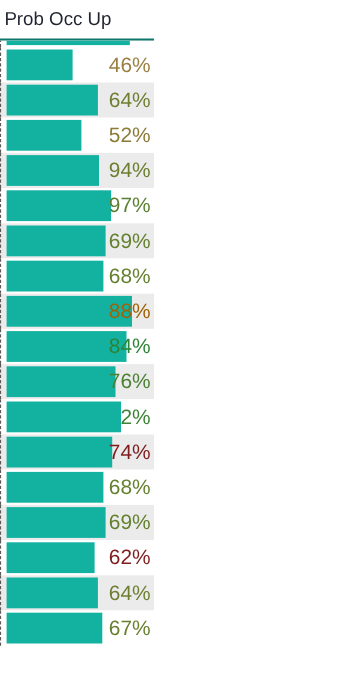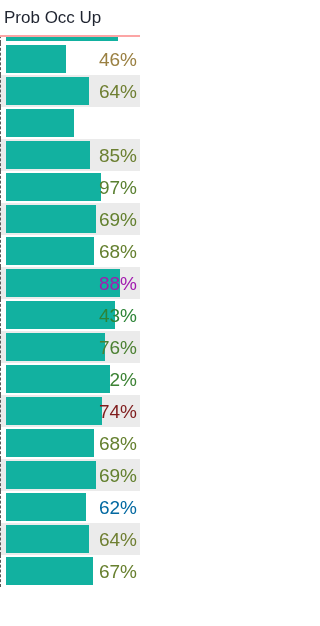--- a/index.html
+++ b/index.html
@@ -31,21 +31,21 @@
     left: 0;
     top: 0;
     width: 140px;
     height: 37px;
     box-sizing: border-box;
     display: flex;
     align-items: center;
     justify-content: flex-start;
     padding: 0 4px 0 4px;
     background: #ffffff;
-    border-bottom: 2px solid #fca5a5;
+    border-bottom: 2px solid #0f766e;
   }
   .col-header-label {
     font-size: 17px;
     line-height: 19px;
     color: #1f2430;
     white-space: nowrap;
     letter-spacing: 0px;
     font-weight: 400;
   }
 
@@ -131,26 +131,27 @@
       <div class="row alt">
         <div class="bar-track">
           <div class="bar" style="width: 83px; background: rgb(18, 177, 160);"></div>
         </div>
         <span class="value" style="color: rgb(111, 127, 50);">64%</span>
       </div>
       <div class="row plain">
         <div class="bar-track">
           <div class="bar" style="width: 68px; background: rgb(18, 177, 160);"></div>
         </div>
+        <span class="value" style="color: rgb(139, 123, 56);">52%</span>
       </div>
       <div class="row alt">
         <div class="bar-track">
           <div class="bar" style="width: 84px; background: rgb(18, 177, 160);"></div>
         </div>
-        <span class="value" style="color: rgb(107, 127, 49);">85%</span>
+        <span class="value" style="color: rgb(107, 127, 49);">94%</span>
       </div>
       <div class="row plain">
         <div class="bar-track">
           <div class="bar" style="width: 95px; background: rgb(18, 177, 160);"></div>
         </div>
         <span class="value" style="color: rgb(90, 128, 49);">97%</span>
       </div>
       <div class="row alt">
         <div class="bar-track">
           <div class="bar" style="width: 90px; background: rgb(18, 177, 160);"></div>
@@ -160,27 +161,27 @@
       <div class="row plain">
         <div class="bar-track">
           <div class="bar" style="width: 88px; background: rgb(18, 177, 160);"></div>
         </div>
         <span class="value" style="color: rgb(101, 128, 47);">68%</span>
       </div>
       <div class="row alt">
         <div class="bar-track">
           <div class="bar" style="width: 114px; background: rgb(18, 177, 160);"></div>
         </div>
-        <span class="value" style="color: #a21caf;">88%</span>
+        <span class="value" style="color: #a16207;">88%</span>
       </div>
       <div class="row plain">
         <div class="bar-track">
           <div class="bar" style="width: 109px; background: rgb(18, 177, 160);"></div>
         </div>
-        <span class="value" style="color: rgb(45, 132, 55);">43%</span>
+        <span class="value" style="color: rgb(45, 132, 55);">84%</span>
       </div>
       <div class="row alt">
         <div class="bar-track">
           <div class="bar" style="width: 99px; background: rgb(18, 177, 160);"></div>
         </div>
         <span class="value" style="color: rgb(76, 129, 51);">76%</span>
       </div>
       <div class="row plain">
         <div class="bar-track">
           <div class="bar" style="width: 104px; background: rgb(18, 177, 160);"></div>
@@ -202,21 +203,21 @@
       <div class="row alt">
         <div class="bar-track">
           <div class="bar" style="width: 90px; background: rgb(18, 177, 160);"></div>
         </div>
         <span class="value" style="color: rgb(99, 128, 47);">69%</span>
       </div>
       <div class="row plain">
         <div class="bar-track">
           <div class="bar" style="width: 80px; background: rgb(18, 177, 160);"></div>
         </div>
-        <span class="value" style="color: #0369a1; margin-left: 12px;">62%</span>
+        <span class="value" style="color: #7f1d1d; margin-left: 12px;">62%</span>
       </div>
       <div class="row alt">
         <div class="bar-track">
           <div class="bar" style="width: 83px; background: rgb(18, 177, 160);"></div>
         </div>
         <span class="value" style="color: rgb(111, 127, 50);">64%</span>
       </div>
       <div class="row plain">
         <div class="bar-track">
           <div class="bar" style="width: 87px; background: rgb(18, 177, 160);"></div>

